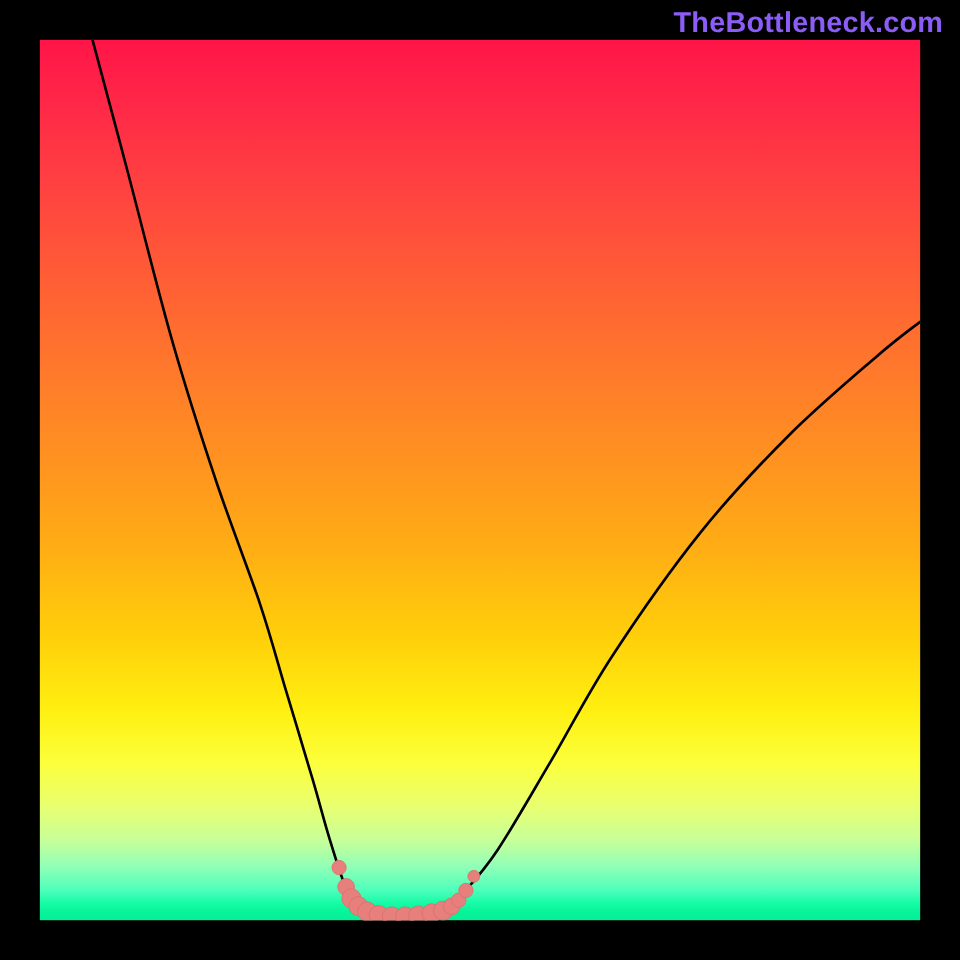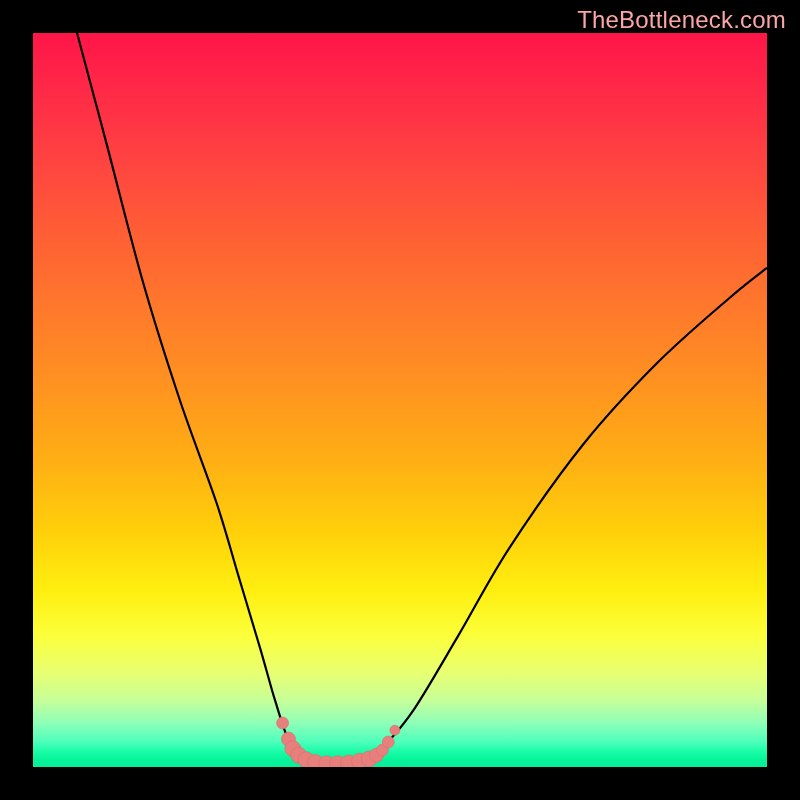--- a/index.html
+++ b/index.html
@@ -50,23 +50,23 @@
       #4fffbb 96.5%,
       #18fca7 98%,
       #07f49a 99%,
       #05ef99 100%
     );
   }
   .watermark {
     position: absolute;
     top: 6px;
     right: 14px;
-    color: #fca5a5;
+    color: #8b5cf6;
     font-size: 24px;
-    font-weight: 400;
+    font-weight: 700;
     letter-spacing: 0.2px;
     user-select: none;
   }
   svg.curve {
     position: absolute;
     left: 0;
     top: 0;
     width: 100%;
     height: 100%;
     overflow: visible;

